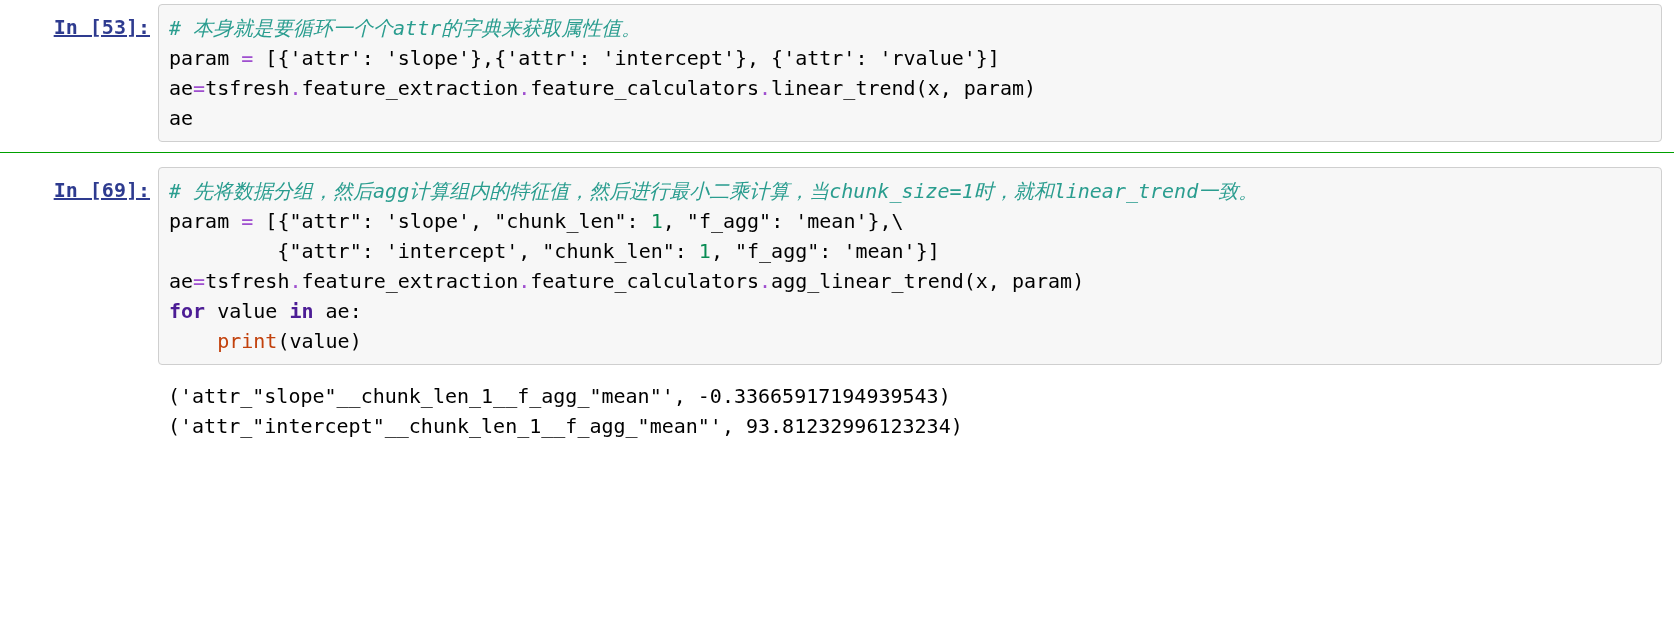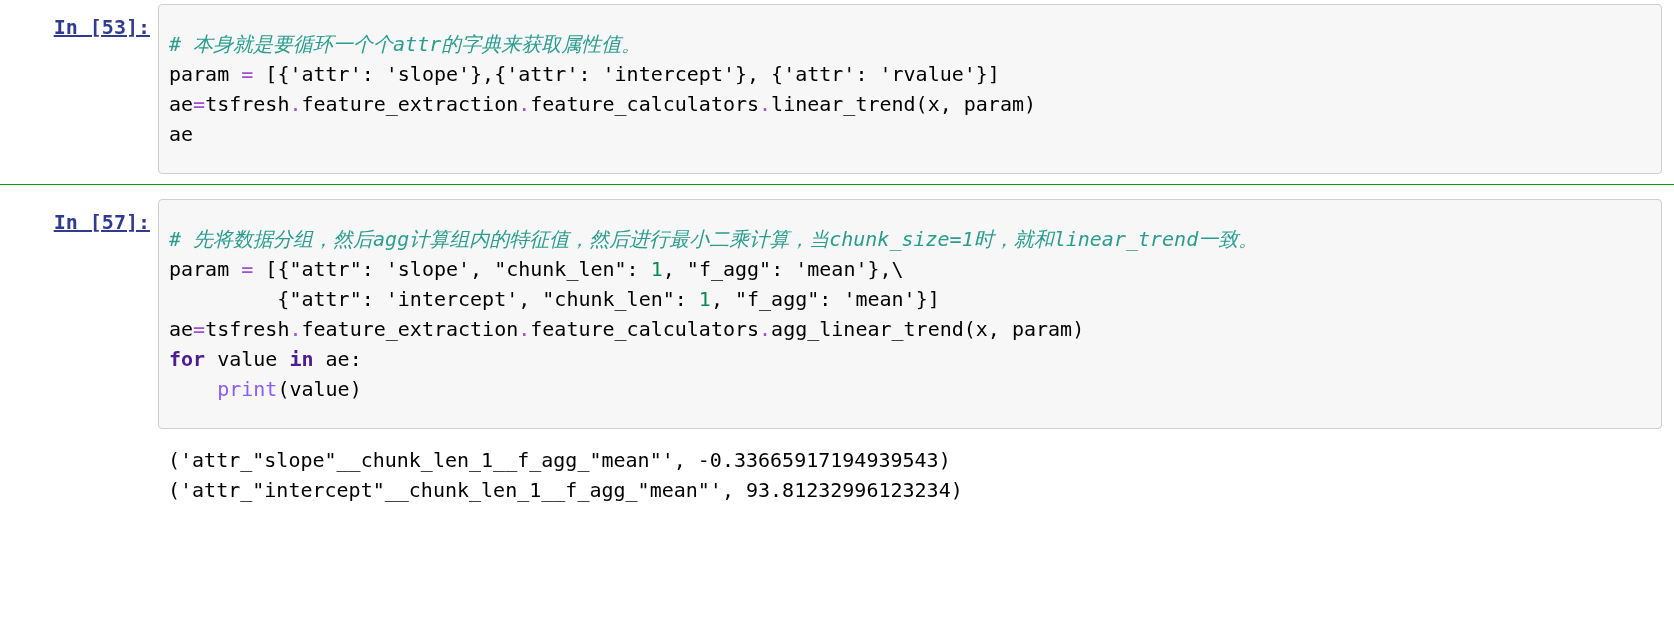--- a/index.html
+++ b/index.html
@@ -37,52 +37,52 @@
     color: #b84a1c;
   }
   .cell-content {
     flex: 1;
     min-width: 0;
   }
   .input-area {
     border: 1px solid #cfcfcf;
     border-radius: 4px;
     background: #f7f7f7;
-    padding: 24px 10px;
+    padding: 8px 10px;
     white-space: pre;
     overflow-x: auto;
     margin-right: 12px;
   }
   .output-area {
     padding: 8px 10px;
     white-space: pre;
     overflow-x: auto;
     color: #000000;
   }
   
   .tok-comment { color: #2a9d8f; font-style: italic; }
   .tok-string  { color: #000000; }
   .tok-num     { color: #098c54; }
   .tok-op      { color: #9f4fcf; }
   .tok-kw      { color: #4c1d95; font-weight: bold; }
-  .tok-builtin { color: #8b5cf6; }
+  .tok-builtin { color: #c2410c; }
 </style>
 </head>
 <body>
 
 <div id="notebook">
     <div class="cell">
       <div class="prompt prompt-in">In [53]:</div>
       <div class="cell-content">
         <div class="input-area"><div><span class="tok-comment"># 本身就是要循环一个个attr的字典来获取属性值。</span></div><div><span>param </span><span class="tok-op">=</span><span> [{</span><span class="tok-string">'attr'</span><span>: </span><span class="tok-string">'slope'</span><span>},{</span><span class="tok-string">'attr'</span><span>: </span><span class="tok-string">'intercept'</span><span>}, {</span><span class="tok-string">'attr'</span><span>: </span><span class="tok-string">'rvalue'</span><span>}]</span></div><div><span>ae</span><span class="tok-op">=</span><span>tsfresh</span><span class="tok-op">.</span><span>feature_extraction</span><span class="tok-op">.</span><span>feature_calculators</span><span class="tok-op">.</span><span>linear_trend(x, param)</span></div><div><span>ae</span></div></div>
       </div>
     </div>
     <div class="divider"></div>
     <div class="cell">
-      <div class="prompt prompt-in">In [57]:</div>
+      <div class="prompt prompt-in">In [69]:</div>
       <div class="cell-content">
         <div class="input-area"><div><span class="tok-comment"># 先将数据分组，然后agg计算组内的特征值，然后进行最小二乘计算，当chunk_size=1时，就和linear_trend一致。</span></div><div><span>param </span><span class="tok-op">=</span><span> [{</span><span class="tok-string">"attr"</span><span>: </span><span class="tok-string">'slope'</span><span>, </span><span class="tok-string">"chunk_len"</span><span>: </span><span class="tok-num">1</span><span>, </span><span class="tok-string">"f_agg"</span><span>: </span><span class="tok-string">'mean'</span><span>},\</span></div><div><span>         {</span><span class="tok-string">"attr"</span><span>: </span><span class="tok-string">'intercept'</span><span>, </span><span class="tok-string">"chunk_len"</span><span>: </span><span class="tok-num">1</span><span>, </span><span class="tok-string">"f_agg"</span><span>: </span><span class="tok-string">'mean'</span><span>}]</span></div><div><span>ae</span><span class="tok-op">=</span><span>tsfresh</span><span class="tok-op">.</span><span>feature_extraction</span><span class="tok-op">.</span><span>feature_calculators</span><span class="tok-op">.</span><span>agg_linear_trend(x, param)</span></div><div><span class="tok-kw">for</span><span> value </span><span class="tok-kw">in</span><span> ae:</span></div><div><span>    </span><span class="tok-builtin">print</span><span>(value)</span></div></div>
       </div>
     </div>
     <div class="cell">
       <div class="prompt prompt-out"></div>
       <div class="cell-content">
         <div class="output-area"><div>('attr_"slope"__chunk_len_1__f_agg_"mean"', -0.33665917194939543)</div><div>('attr_"intercept"__chunk_len_1__f_agg_"mean"', 93.81232996123234)</div></div>
       </div>
     </div>

